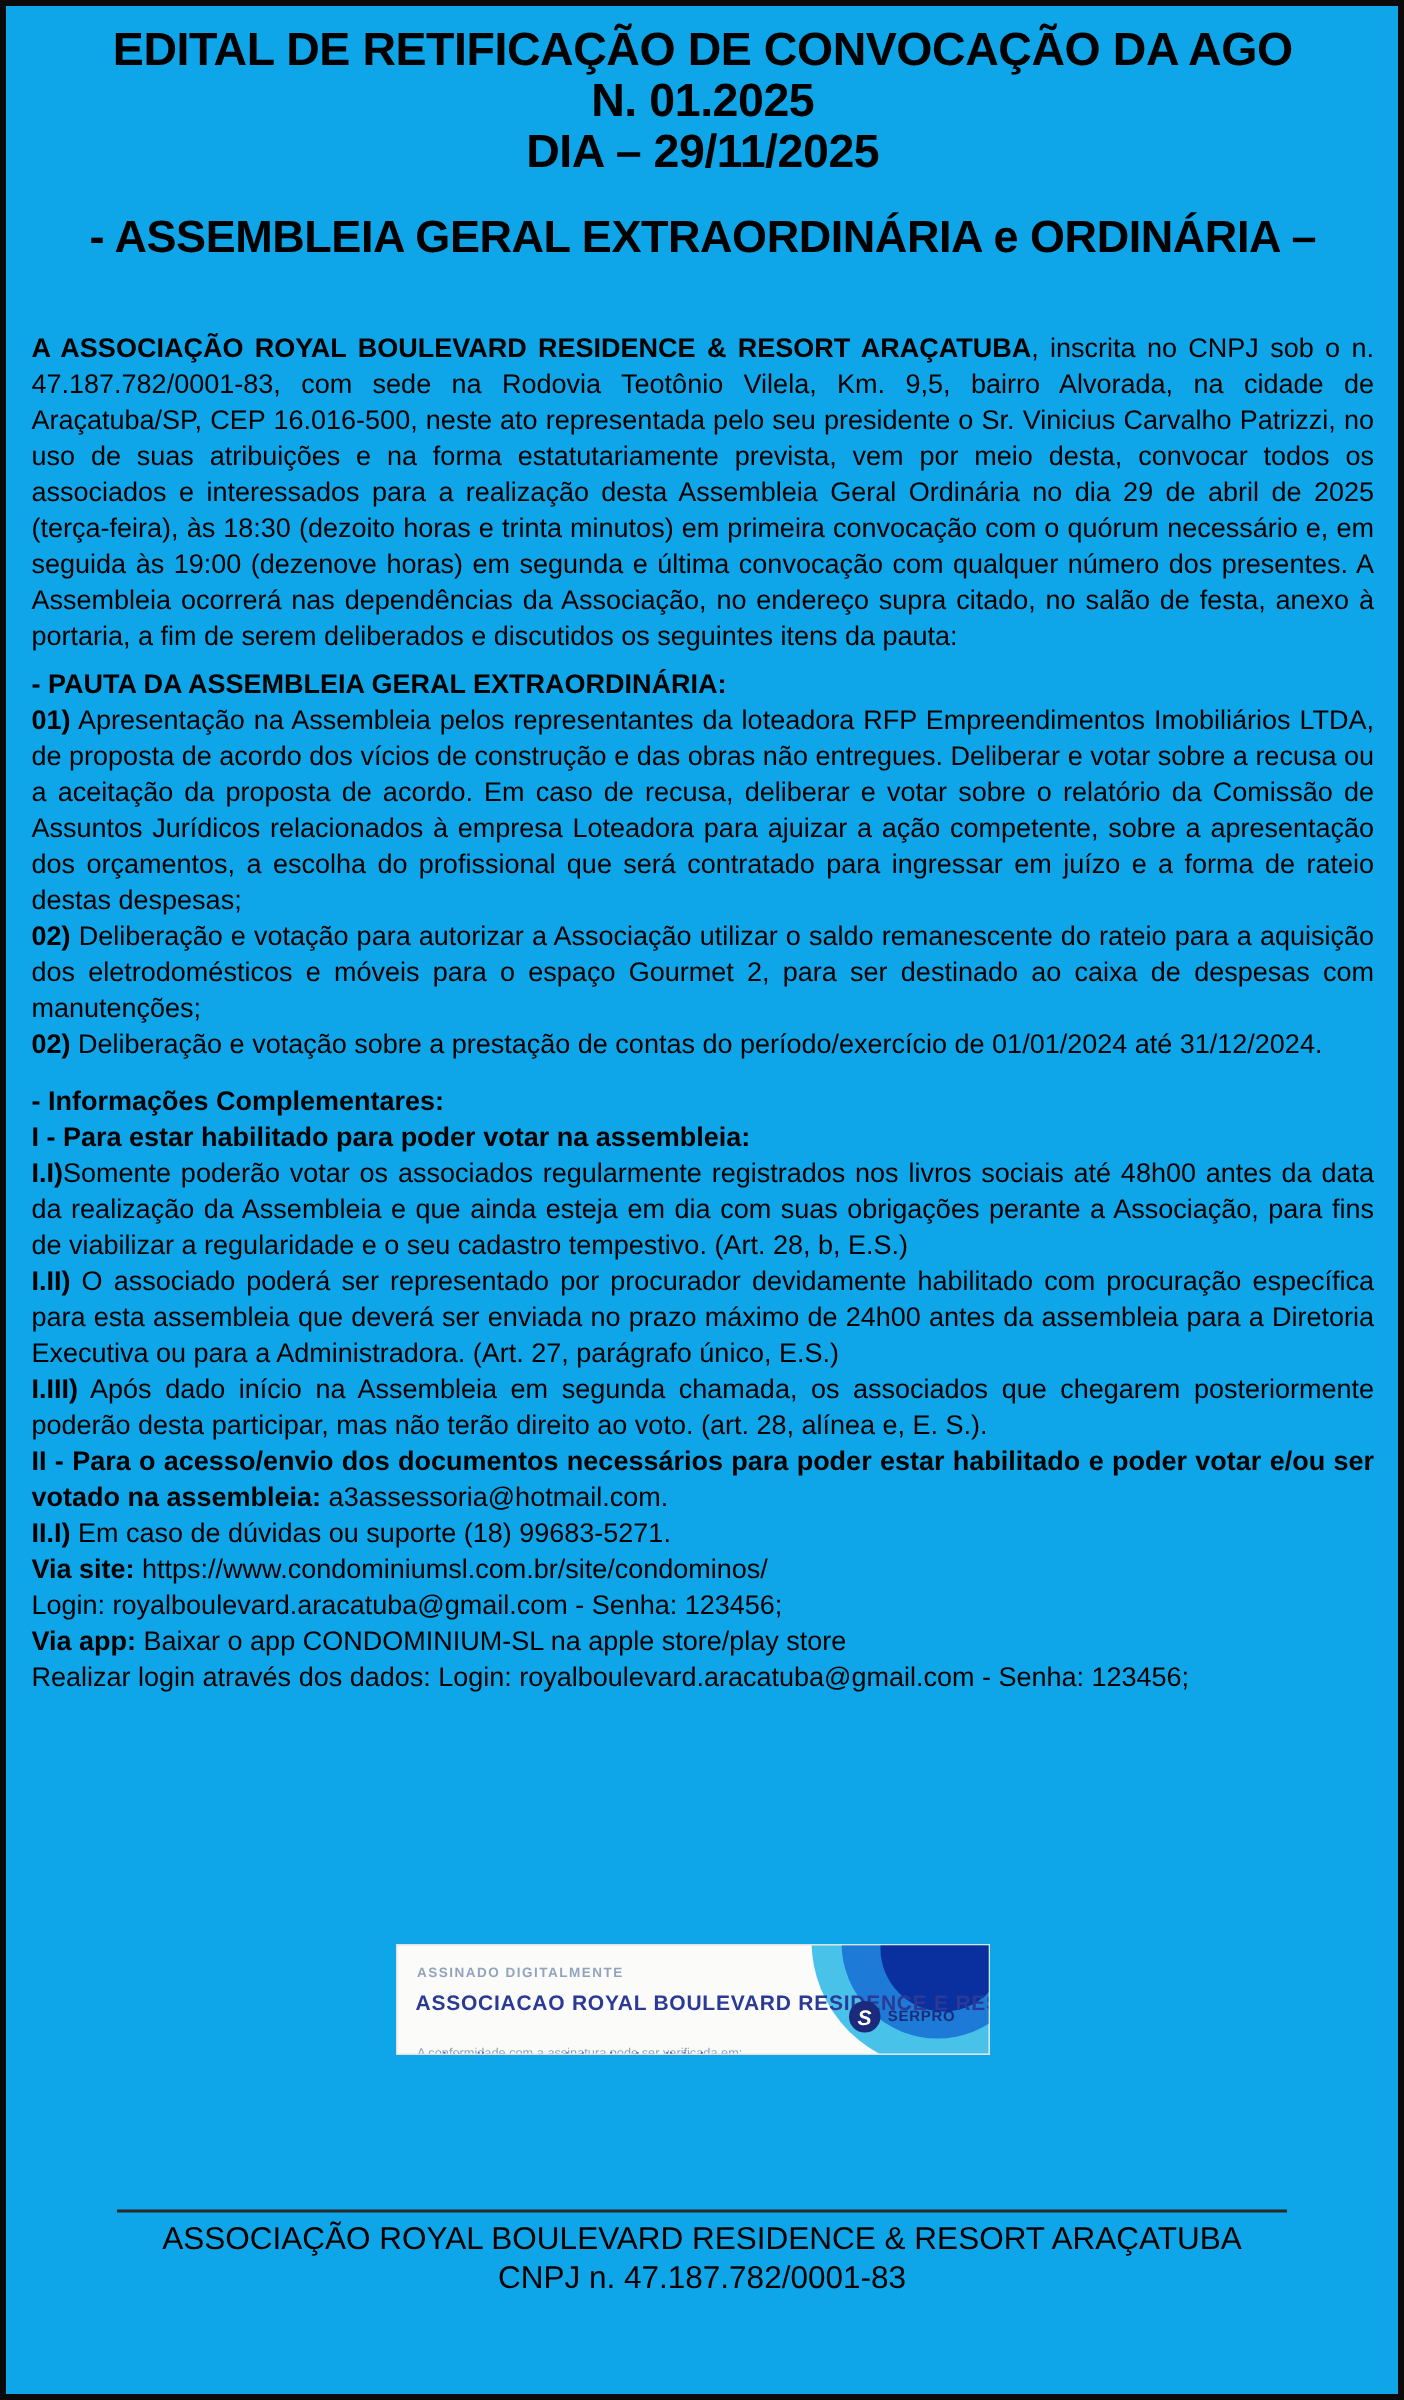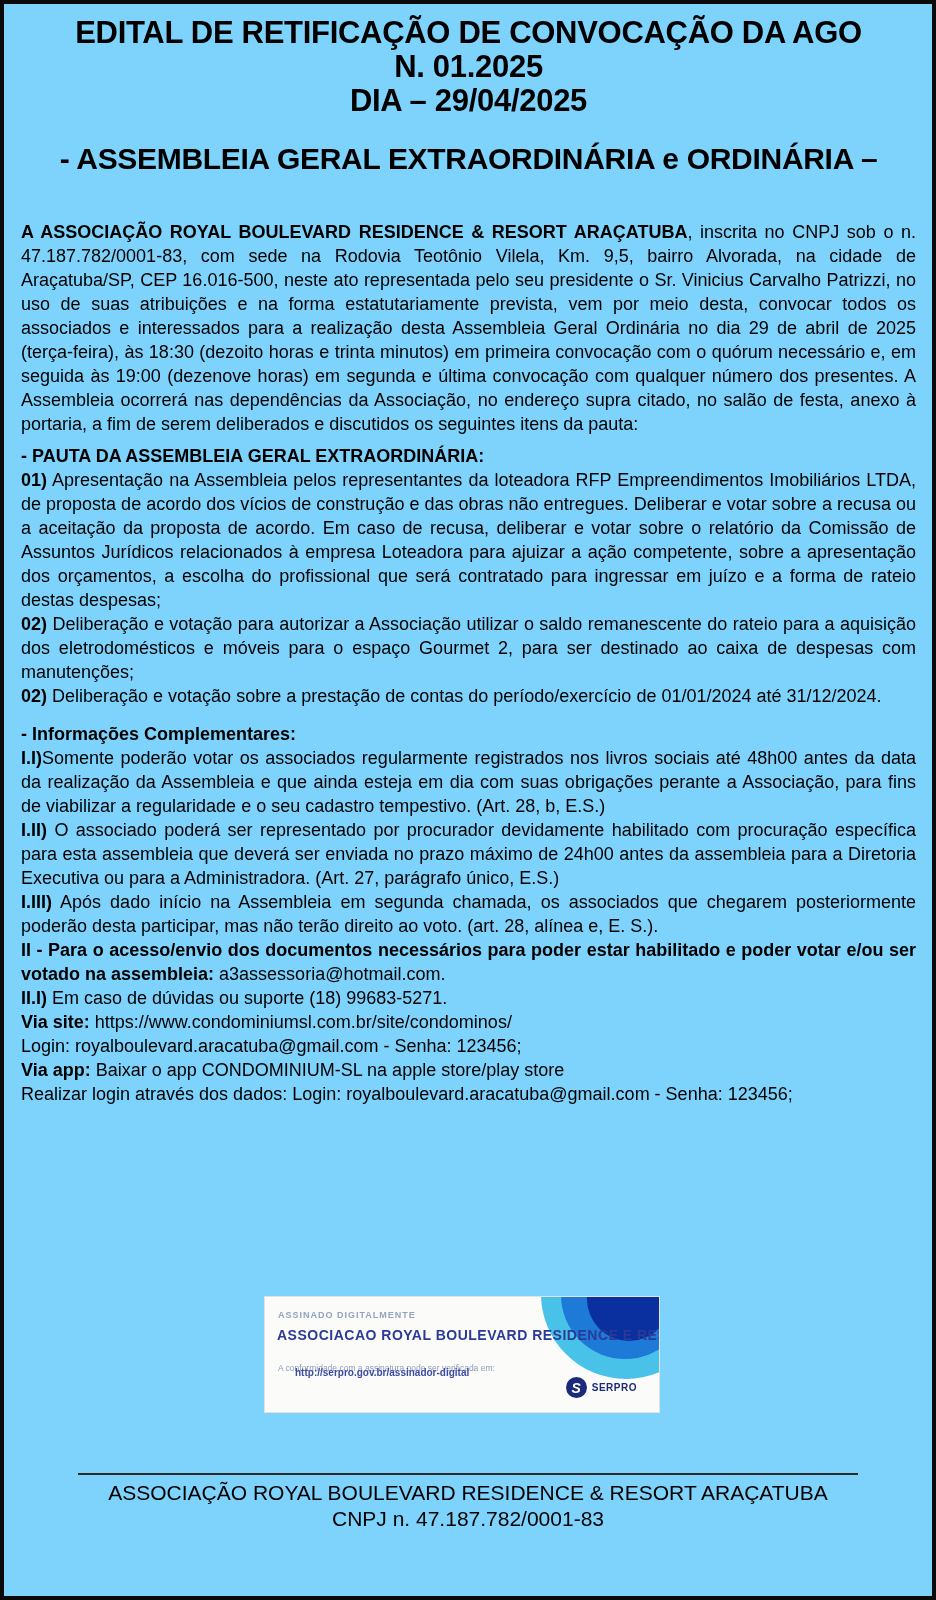--- a/index.html
+++ b/index.html
@@ -1,21 +1,21 @@
 <!DOCTYPE html>
 <html><head>
 <meta charset="utf-8">
 <style>
   html,body { margin:0; padding:0; background:#ffffff; }
   .page {
     position: relative;
     width: 936px; height: 1600px;
     box-sizing: border-box;
     border: 4px solid #0a0a0a;
-    background: #7dd3fc;
+    background: #0ea5e9;
     font-family: "Liberation Sans", sans-serif;
     color: #000;
     overflow: hidden;
   }
   .content { padding: 12px 16px 0 17px; }
 
   .doc-title {
     text-align: center; font-weight: bold;
     font-size: 31px; line-height: 34px; letter-spacing: -0.3px;
   }
@@ -28,21 +28,21 @@
   .body-text { margin-top: 44px; font-size: 18px; line-height: 24px; }
   .para { text-align: justify; }
   .b { font-weight: bold; }
   .mt8  { margin-top: 8px; }
   .mt14 { margin-top: 14px; }
   .mt16 { margin-top: 16px; }
 
   
   .stamp {
     position: absolute; left: 260px; top: 1292px;
-    width: 396px; height: 117px;
+    width: 396px; height: 74px;
     background: #fbfbf9;
     border: 1px solid #e2e2df;
     overflow: hidden;
     box-sizing: border-box;
   }
   .stamp .circle { position: absolute; border-radius: 50%; }
   .stamp .c-outer { width: 170px; height: 170px; top: -88px; right: -52px; background: #49c2ea; }
   .stamp .c-mid   { width: 128px; height: 128px; top: -66px; right: -30px; background: #1d7ad6; }
   .stamp .c-inner { width: 84px;  height: 84px;  top: -40px; right: -12px; background: #0a2f9e; }
   .stamp-assinado {
@@ -80,40 +80,41 @@
 </style>
 </head>
 <body>
 
 <div class="page">
   <div class="content">
 
     <div class="doc-title">
       <div>EDITAL DE RETIFICAÇÃO DE CONVOCAÇÃO DA AGO</div>
       <div>N. 01.2025</div>
-      <div>DIA – 29/04/2025</div>
+      <div>DIA – 29/11/2025</div>
     </div>
 
     <div class="doc-subtitle">- ASSEMBLEIA GERAL EXTRAORDINÁRIA e ORDINÁRIA –</div>
 
     <div class="body-text">
 
       <p class="para" style="margin:0;"><span class="b">A ASSOCIAÇÃO ROYAL BOULEVARD RESIDENCE &amp; RESORT ARAÇATUBA</span><span>, inscrita no CNPJ sob o n. 47.187.782/0001-83, com sede na Rodovia Teotônio Vilela, Km. 9,5, bairro Alvorada, na cidade de Araçatuba/SP, CEP 16.016-500, neste ato representada pelo seu presidente o Sr. Vinicius Carvalho Patrizzi, no uso de suas atribuições e na forma estatutariamente prevista, vem por meio desta, convocar todos os associados e interessados para a realização desta Assembleia Geral Ordinária no dia 29 de abril de 2025 (terça-feira), às 18:30 (dezoito horas e trinta minutos) em primeira convocação com o quórum necessário e, em seguida às 19:00 (dezenove horas) em segunda e última convocação com qualquer número dos presentes. A Assembleia ocorrerá nas dependências da Associação, no endereço supra citado, no salão de festa, anexo à portaria, a fim de serem deliberados e discutidos os seguintes itens da pauta:</span></p>
 
       <p class="para b mt8" style="margin-bottom:0;">- PAUTA DA ASSEMBLEIA GERAL EXTRAORDINÁRIA:</p>
 
       <p class="para" style="margin:0;"><span class="b">01)</span><span> Apresentação na Assembleia pelos representantes da loteadora RFP Empreendimentos Imobiliários LTDA, de proposta de acordo dos vícios de construção e das obras não entregues. Deliberar e votar sobre a recusa ou a aceitação da proposta de acordo. Em caso de recusa, deliberar e votar sobre o relatório da Comissão de Assuntos Jurídicos relacionados à empresa Loteadora para ajuizar a ação competente, sobre a apresentação dos orçamentos, a escolha do profissional que será contratado para ingressar em juízo e a forma de rateio destas despesas;</span></p>
 
       <p class="para" style="margin:0;"><span class="b">02)</span><span> Deliberação e votação para autorizar a Associação utilizar o saldo remanescente do rateio para a aquisição dos eletrodomésticos e móveis para o espaço Gourmet 2, para ser destinado ao caixa de despesas com manutenções;</span></p>
 
 
       <p class="para" style="margin:0;"><span class="b">02)</span><span> Deliberação e votação sobre a prestação de contas do período/exercício de 01/01/2024 até 31/12/2024.</span></p>
 
       <p class="para b mt14" style="margin-bottom:0;">- Informações Complementares:</p>
 
+      <p class="para b" style="margin:0;">I - Para estar habilitado para poder votar na assembleia:</p>
 
       <p class="para" style="margin:0;"><span class="b">I.I)</span><span>Somente poderão votar os associados regularmente registrados nos livros sociais até 48h00 antes da data da realização da Assembleia e que ainda esteja em dia com suas obrigações perante a Associação, para fins de viabilizar a regularidade e o seu cadastro tempestivo. (Art. 28, b, E.S.)</span></p>
 
       <p class="para" style="margin:0;"><span class="b">I.II)</span><span> O associado poderá ser representado por procurador devidamente habilitado com procuração específica para esta assembleia que deverá ser enviada no prazo máximo de 24h00 antes da assembleia para a Diretoria Executiva ou para a Administradora. (Art. 27, parágrafo único, E.S.)</span></p>
 
       <p class="para" style="margin:0;"><span class="b">I.III)</span><span> Após dado início na Assembleia em segunda chamada, os associados que chegarem posteriormente poderão desta participar, mas não terão direito ao voto. (art. 28, alínea e, E. S.).</span></p>
 
 
       <p class="para" style="margin:0;"><span class="b">II - Para o acesso/envio dos documentos necessários para poder estar habilitado e poder votar e/ou ser votado na assembleia:</span><span> a3assessoria@hotmail.com.</span></p>
 

